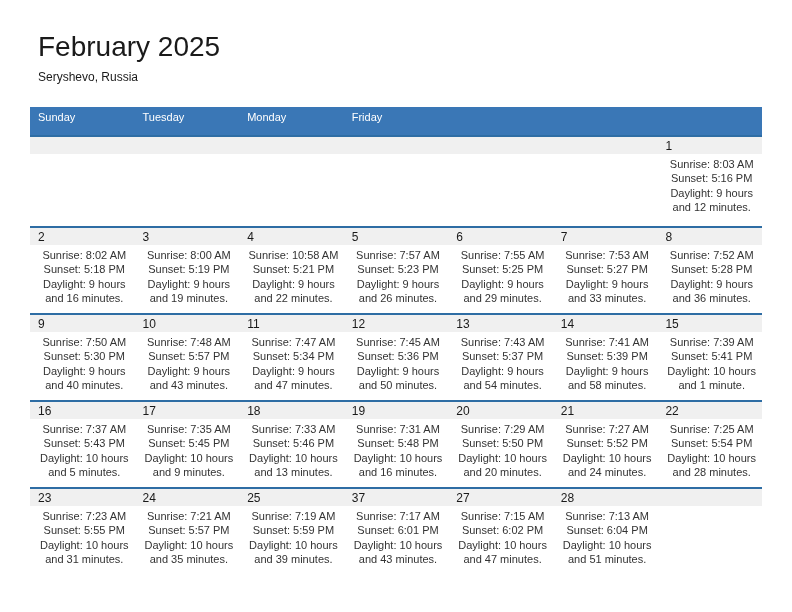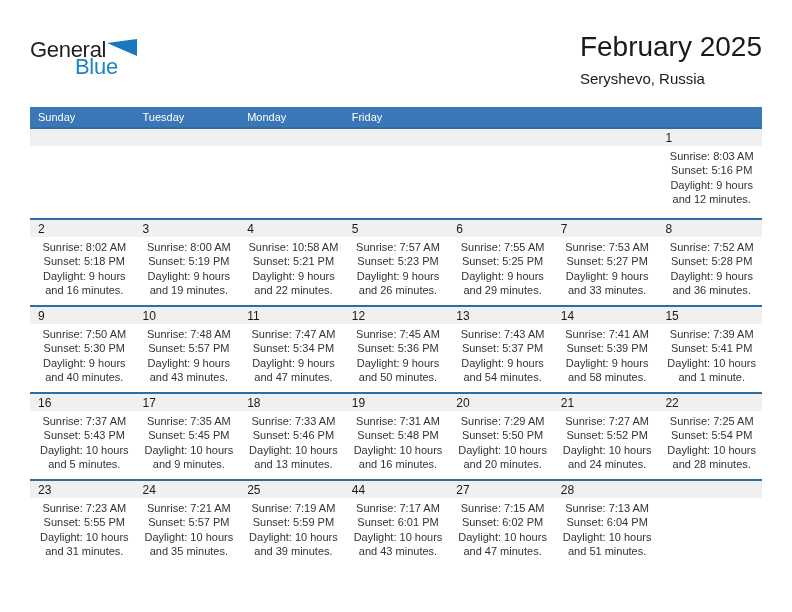--- a/index.html
+++ b/index.html
@@ -17,50 +17,39 @@
   .page { position: relative; width: 792px; height: 612px; overflow: hidden; background: #fff; }
 
   
   .top { position: absolute; left: 30px; right: 30px; top: 30px; display: flex; justify-content: space-between; align-items: flex-start; }
   .logo { padding-top: 8px; line-height: 1; }
   .logo-line1 { display: flex; align-items: flex-end; font-size: 22px; color: #1f1f1f; letter-spacing: -0.3px; }
   .logo-tri { display: inline-block; margin-left: 1px; margin-bottom: 1px; }
   .logo-line2 { font-size: 22px; color: var(--logo-blue); margin-left: 45px; margin-top: -5px; letter-spacing: -0.3px; }
   .titles { text-align: left; padding-top: 2px; margin-left: 8px; }
   .month-title { font-size: 28px; color: var(--text-dark); line-height: 1.1; }
-  .location { font-size: 15px; color: var(--text-dark); margin-top: 7px; }
+  .location { font-size: 12px; color: var(--text-dark); margin-top: 7px; }
 
   
   .cal { position: absolute; left: 30px; right: 30px; top: 107px; }
-  .dh-row { display: grid; grid-template-columns: repeat(7, 1fr); background: var(--header-bar); height: 20px; }
+  .dh-row { display: grid; grid-template-columns: repeat(7, 1fr); background: var(--header-bar); height: 28px; }
   .dh { color: #ffffff; font-size: 11px; line-height: 20px; padding-left: 8px; overflow: hidden; white-space: nowrap; }
   .week { display: grid; grid-template-columns: repeat(7, 1fr); border-top: 2px solid var(--row-border); height: 85px; }
   .week:first-child { height: 89px; }
   .cell { overflow: hidden; }
   .band { background: var(--band); height: 17px; padding-left: 8px; display: flex; align-items: center; }
   .dnum { font-size: 12px; color: var(--text-dark); }
   .details { padding: 3px 4px 0 8px; text-align: center; }
   .dl { font-size: 11px; line-height: 14.4px; color: var(--text-detail); white-space: nowrap; }
 </style>
 </head>
 <body style="--header-bar: #3A77B6; --row-border: #2E6DA4; --band: #F0F0F0; --logo-blue: #1B84C8; --text-dark: #1A1A1A; --text-detail: #333333;">
 
 <div class="page">
   <div class="top">
-    <div class="logo">
-      <div class="logo-line1">
-        <span>General</span>
-        <span class="logo-tri">
-          <svg width="30" height="17" viewBox="0 0 30 17">
-              <polygon points="0,4 30,0 30,17" fill="#1878BE"></polygon>
-            </svg>
-        </span>
-      </div>
-      <div class="logo-line2">Blue</div>
-    </div>
     <div class="titles">
       <div class="month-title">February 2025</div>
       <div class="location">Seryshevo, Russia</div>
     </div>
   </div>
 
   <div class="cal">
     <div class="dh-row" id="day-header-row">
         <div class="dh">Sunday</div>
         <div class="dh">Tuesday</div>
@@ -383,21 +372,21 @@
             </div>
             <div class="details">
               <div class="dl">Sunrise: 7:19 AM</div>
               <div class="dl">Sunset: 5:59 PM</div>
               <div class="dl">Daylight: 10 hours</div>
               <div class="dl">and 39 minutes.</div>
             </div>
           </div>
           <div class="cell">
             <div class="band">
-              <span class="dnum">44</span>
+              <span class="dnum">37</span>
             </div>
             <div class="details">
               <div class="dl">Sunrise: 7:17 AM</div>
               <div class="dl">Sunset: 6:01 PM</div>
               <div class="dl">Daylight: 10 hours</div>
               <div class="dl">and 43 minutes.</div>
             </div>
           </div>
           <div class="cell">
             <div class="band">

